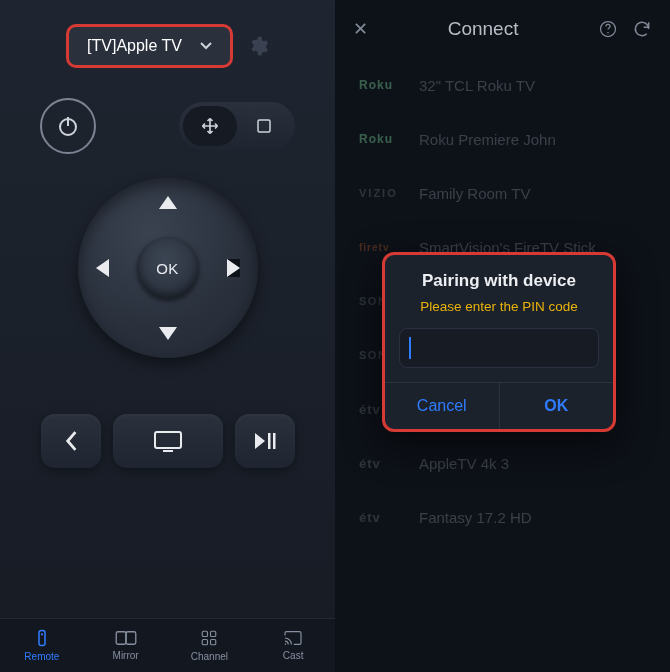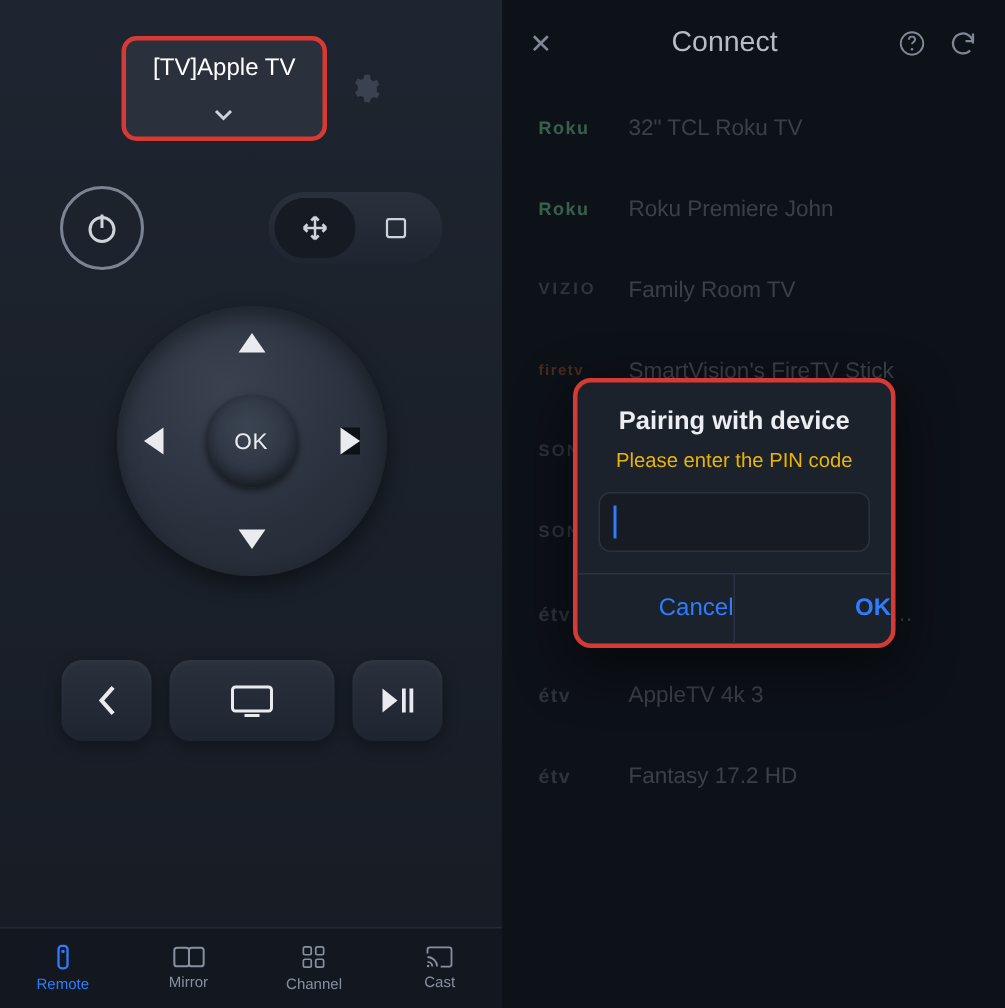--- a/index.html
+++ b/index.html
@@ -28,21 +28,20 @@
     display: flex;
     align-items: center;
     gap: 18px;
     background: #2a303c;
     border-radius: 10px;
     padding: 10px 18px;
     font-size: 16px;
     color: #fff;
     border: 3px solid #d53a34;
     border-radius: 10px;
-    flex-direction: column;
   }
   .chev { width: 12px; height: 8px; }
   .chev polyline { fill:none; stroke:#cfd3da; stroke-width:2; }
   .gear { color:#3a4150; }
 
   .row2 {
     display: flex;
     justify-content: space-between;
     align-items: center;
     padding: 18px 40px 6px;
@@ -137,21 +136,21 @@
   }
   .brand.vizio { color:#6d7480; letter-spacing:2px; font-size:11px;}
   .brand.firetv { color:#b85c2b; font-size:10px;}
   .brand.sony  { color:#6d7480; font-size:11px; letter-spacing:1.5px;}
   .brand.atv   { color:#6d7480; font-size:13px;}
   .dev-name { font-size:15px; color:#8e95a2; }
 
   
   .modal {
     position:absolute; left:47px; top:252px;
-    width:215px; border-radius:12px;
+    width:234px; border-radius:12px;
     background:#1c222c;
     border:3px solid #d53a34;
     padding:16px 14px 0;
     box-shadow: 0 12px 36px rgba(0,0,0,.6);
   }
   .modal h3 { text-align:center; font-size:17px; font-weight:600; color:#eceef2; margin-bottom:8px;}
   .modal p  { text-align:center; font-size:13.5px; color:#eab308; margin-bottom:14px;}
   .pin {
     width:100%; height:40px; border-radius:8px;
     background:#161b24; border:1px solid #2a3140;
@@ -162,21 +161,21 @@
     position:relative;
   }
   .pin-cursor::after{
     content:""; position:absolute; left:10px; top:9px; width:2px; height:22px; background:#2f7cff;
   }
   .modal-btns {
     display:flex; margin:14px -14px 0;
     border-top:1px solid #2a3140;
   }
   .modal-btns div {
-    flex:1; text-align:right; padding:14px 0; font-size:16px; color:#2f7cff;
+    flex:1; text-align:center; padding:14px 0; font-size:16px; color:#2f7cff;
   }
   .modal-btns div + div { border-left:1px solid #2a3140; font-weight:600;}
 
   svg { display:block; }
 </style>
 </head>
 <body>
 
 <div class="panel left">
   <div class="left-top">

